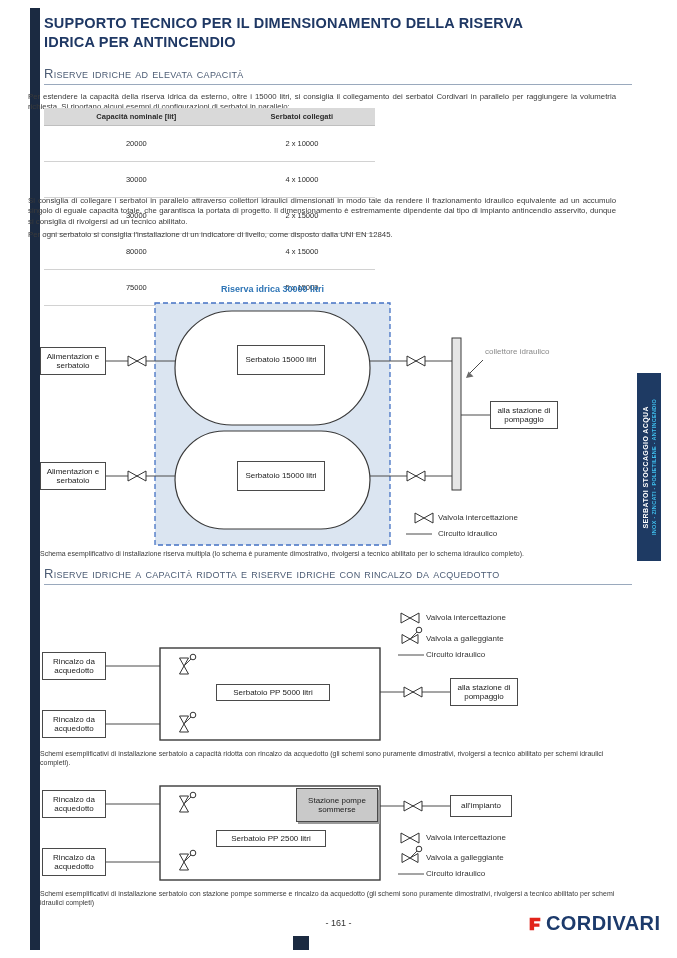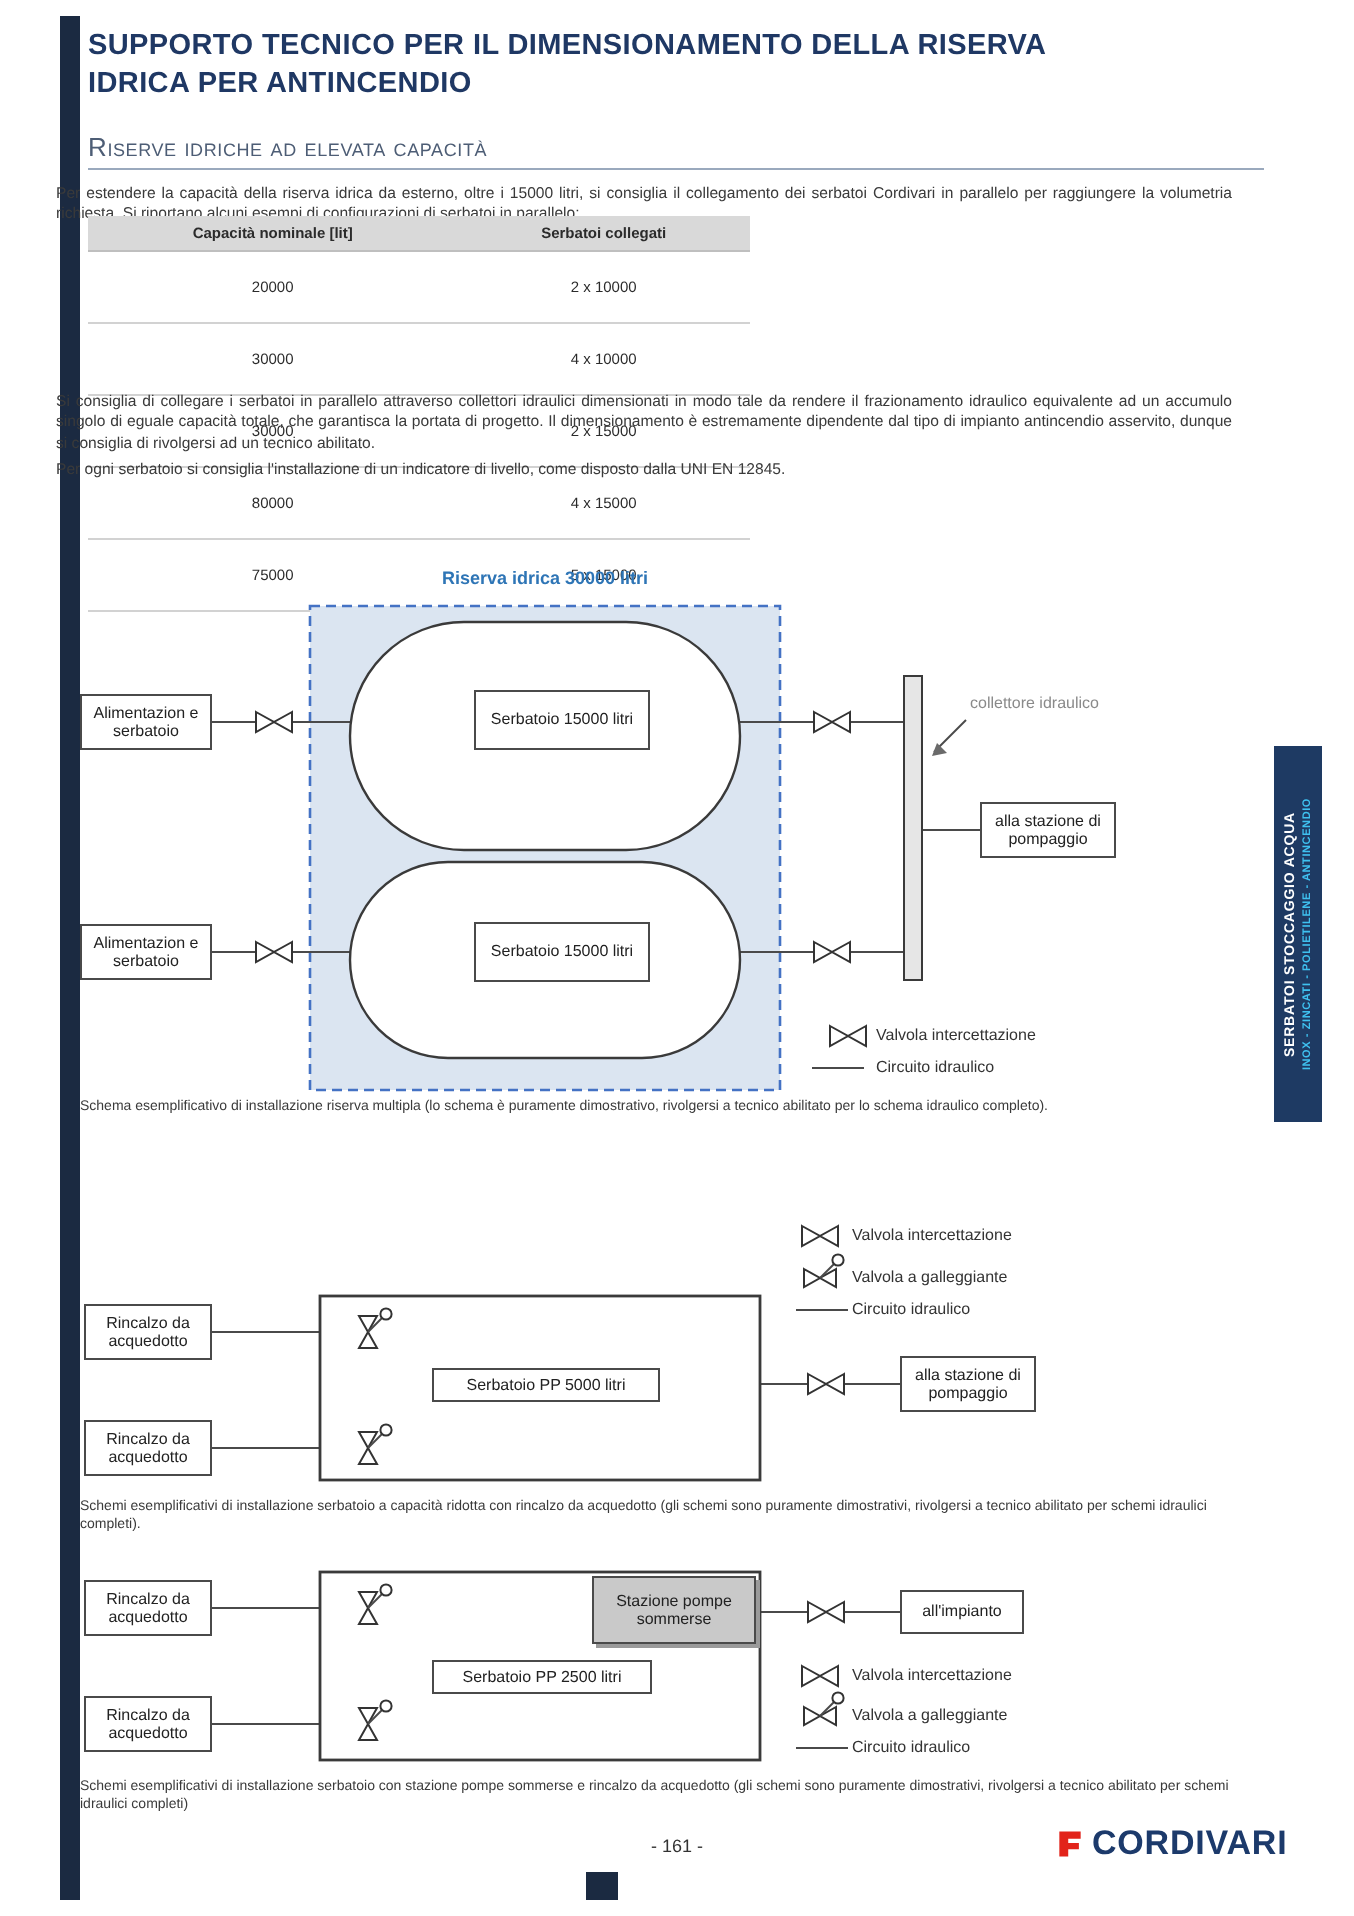--- a/index.html
+++ b/index.html
@@ -44,21 +44,21 @@
   .pump-box{background:#c9c9c9;box-shadow:2px 2px 0 #9a9a9a}
 
   .side-tab{position:absolute;left:637px;top:373px;width:24px;height:188px;background:#1e3a63;
             display:flex;flex-direction:row;align-items:center;justify-content:center;gap:2px}
   .tab-text{writing-mode:vertical-rl;transform:rotate(180deg);white-space:nowrap}
   .tab-main{color:#ffffff;font-weight:bold;font-size:7px;letter-spacing:.4px}
   .tab-sub{color:#3fc1f0;font-weight:bold;font-size:5.5px;letter-spacing:.3px}
 
   .page-num{position:absolute;left:0;top:918px;width:677px;text-align:center;font-size:9px;color:#333}
   .logo{position:absolute;left:527px;top:912px;display:flex;align-items:center;gap:3px}
-  .logo-text{font-weight:bold;font-size:17px;color:#1c3a6b;letter-spacing:.4px}
+  .logo-text{font-weight:bold;font-size:20px;color:#1c3a6b;letter-spacing:.4px}
   .bottom-mark{position:absolute;left:293px;top:936px;width:16px;height:14px;background:#1b2a41}
 </style>
 </head>
 <body>
 
 <div class="page">
 
   <div class="left-bar"></div>
 
   <h1 class="title">SUPPORTO TECNICO PER IL DIMENSIONAMENTO DELLA RISERVA IDRICA PER ANTINCENDIO</h1>
@@ -175,20 +175,21 @@
   <div class="dbox" style="left:40px;top:462px;width:66px;height:28px">Alimentazion e serbatoio</div>
   <div class="dbox" style="left:237px;top:345px;width:88px;height:30px">Serbatoio 15000 litri</div>
   <div class="dbox" style="left:237px;top:461px;width:88px;height:30px">Serbatoio 15000 litri</div>
   <div class="dlabel gray-label" style="left:485px;top:347px">collettore idraulico</div>
   <div class="dbox" style="left:490px;top:401px;width:68px;height:28px">alla stazione di pompaggio</div>
   <div class="dlabel" style="left:438px;top:513px">Valvola intercettazione</div>
   <div class="dlabel" style="left:438px;top:529px">Circuito idraulico</div>
 
   <p class="caption" id="caption1">Schema esemplificativo di installazione riserva multipla (lo schema è puramente dimostrativo, rivolgersi a tecnico abilitato per lo schema idraulico completo).</p>
 
+  <div class="sec-head" id="sec2-head">Riserve idriche a capacità ridotta e riserve idriche con rincalzo da acquedotto</div>
 
   <div class="dlabel" style="left:426px;top:613px">Valvola intercettazione</div>
   <div class="dlabel" style="left:426px;top:634px">Valvola a galleggiante</div>
   <div class="dlabel" style="left:426px;top:650px">Circuito idraulico</div>
 
   <div class="dbox" style="left:42px;top:652px;width:64px;height:28px">Rincalzo da acquedotto</div>
   <div class="dbox" style="left:42px;top:710px;width:64px;height:28px">Rincalzo da acquedotto</div>
   <div class="dbox" style="left:216px;top:684px;width:114px;height:17px">Serbatoio PP 5000 litri</div>
   <div class="dbox" style="left:450px;top:678px;width:68px;height:28px">alla stazione di pompaggio</div>
 

